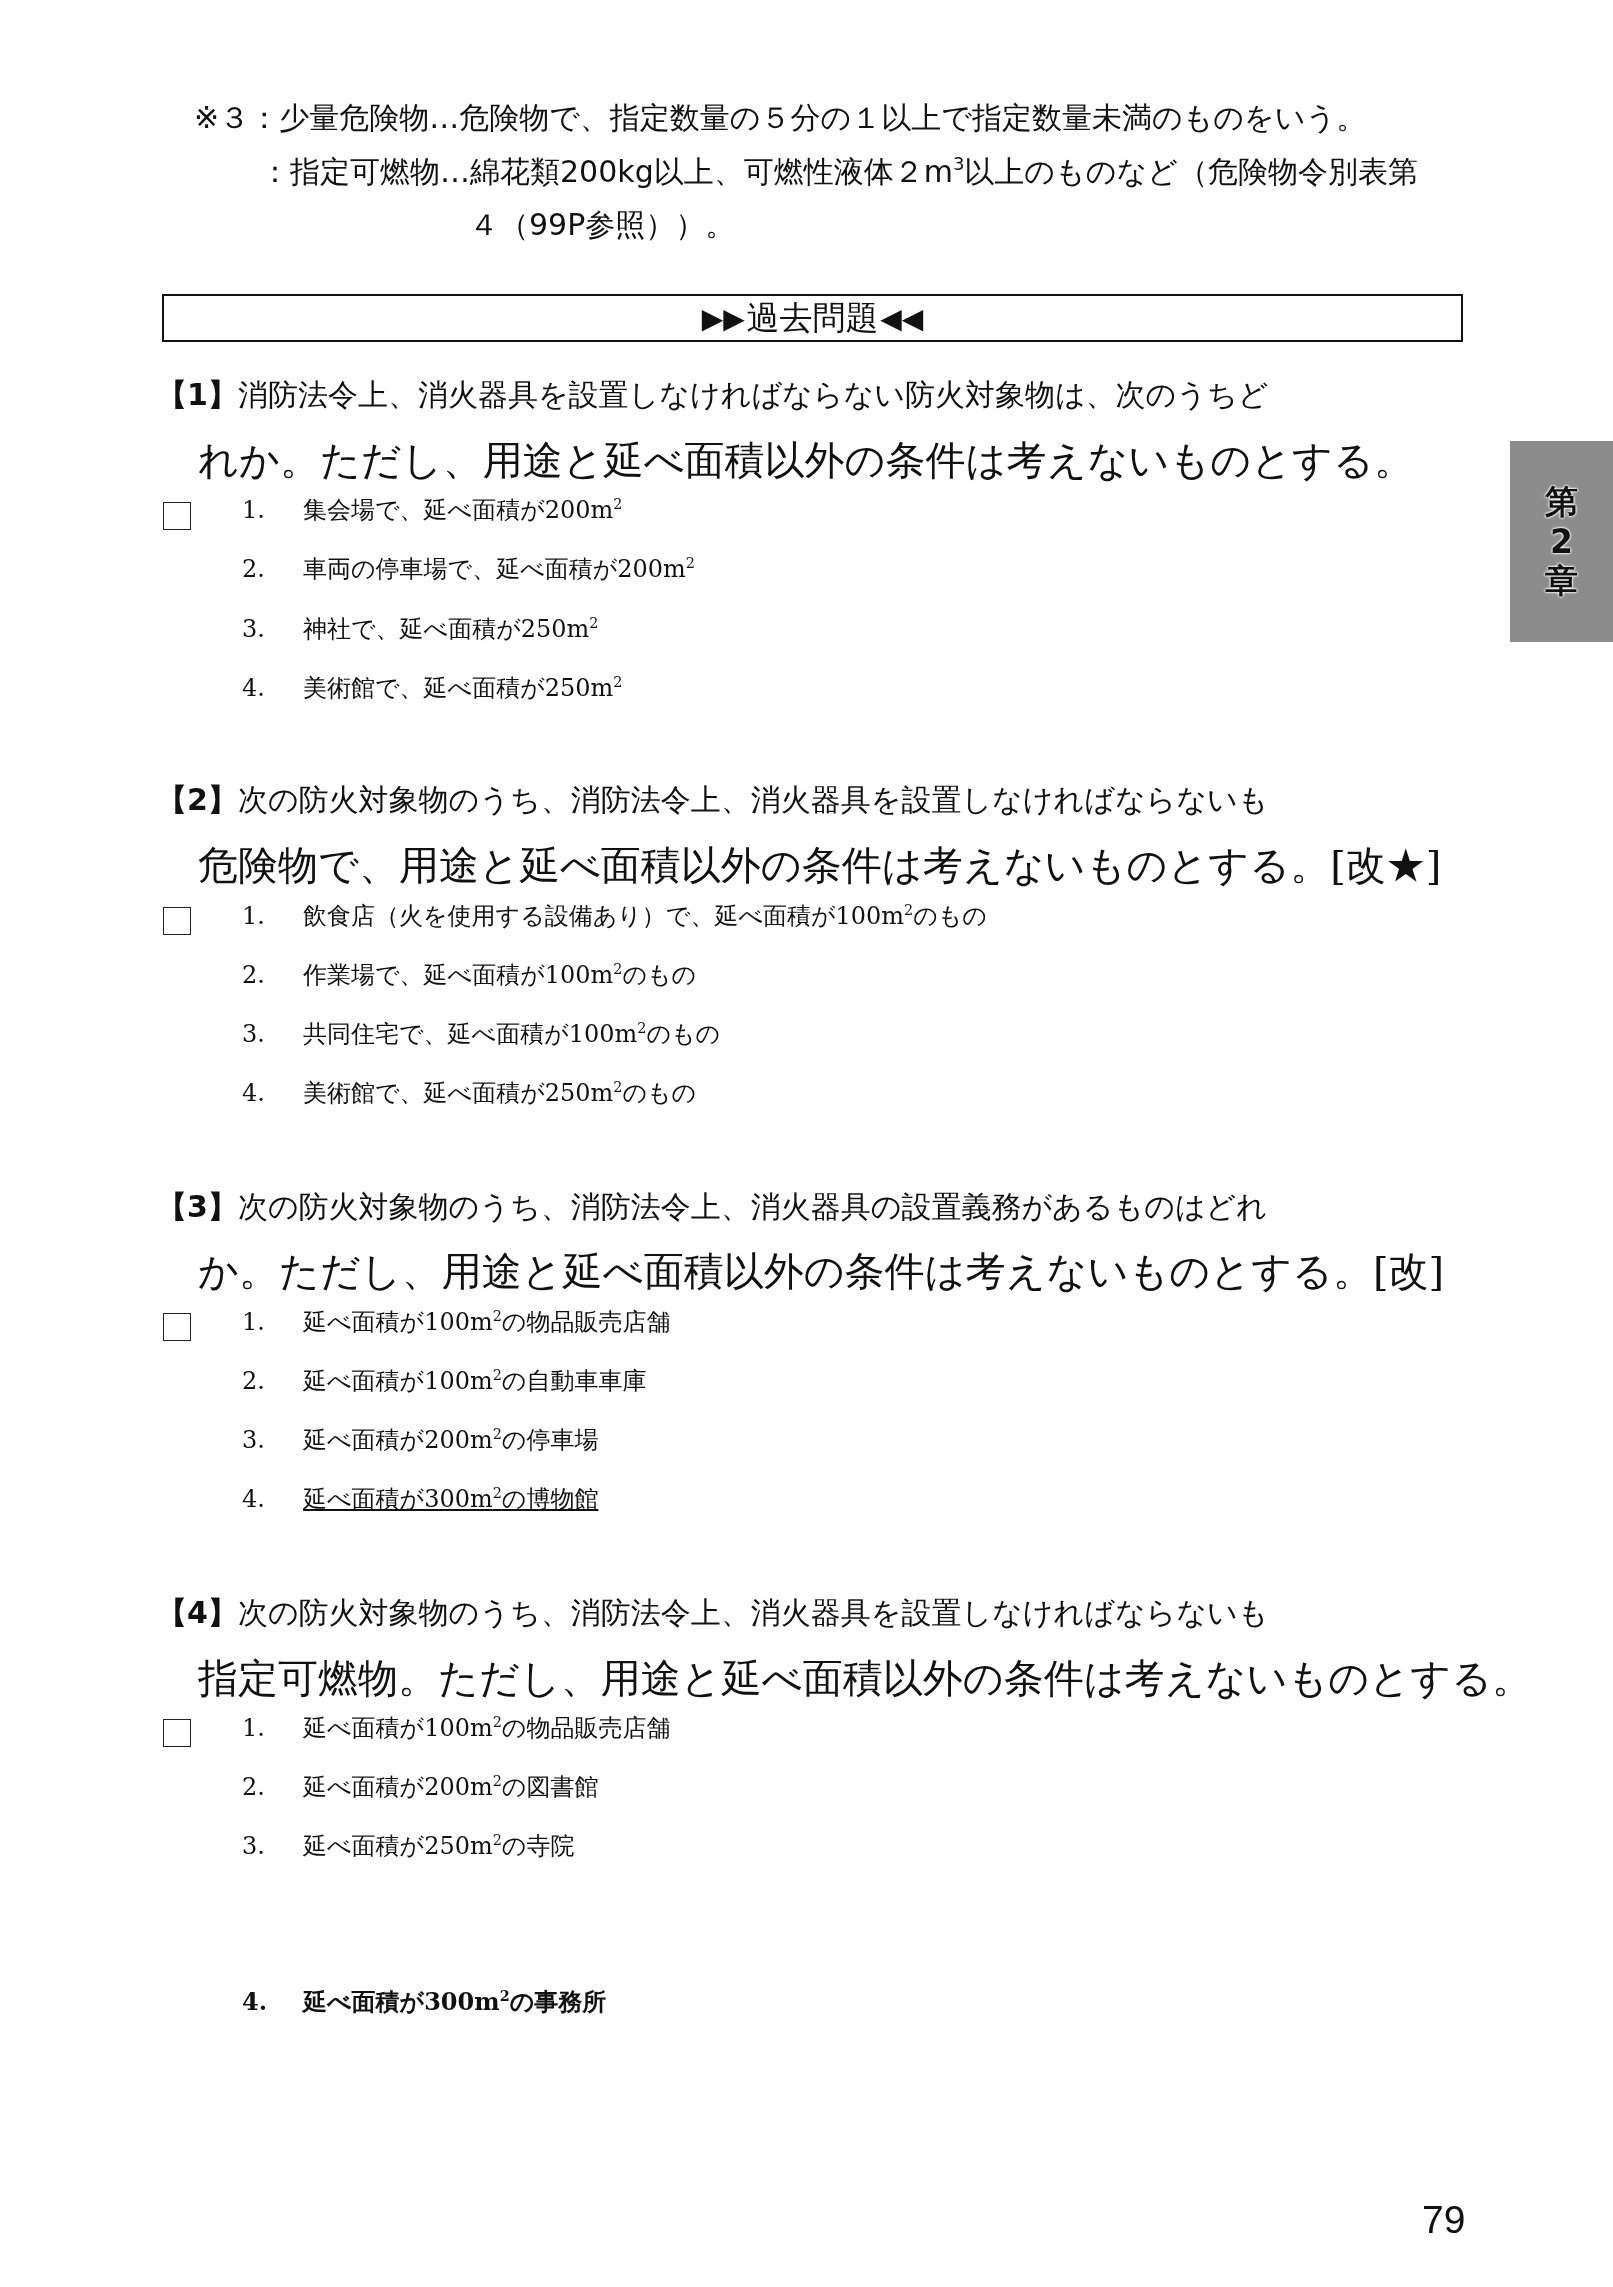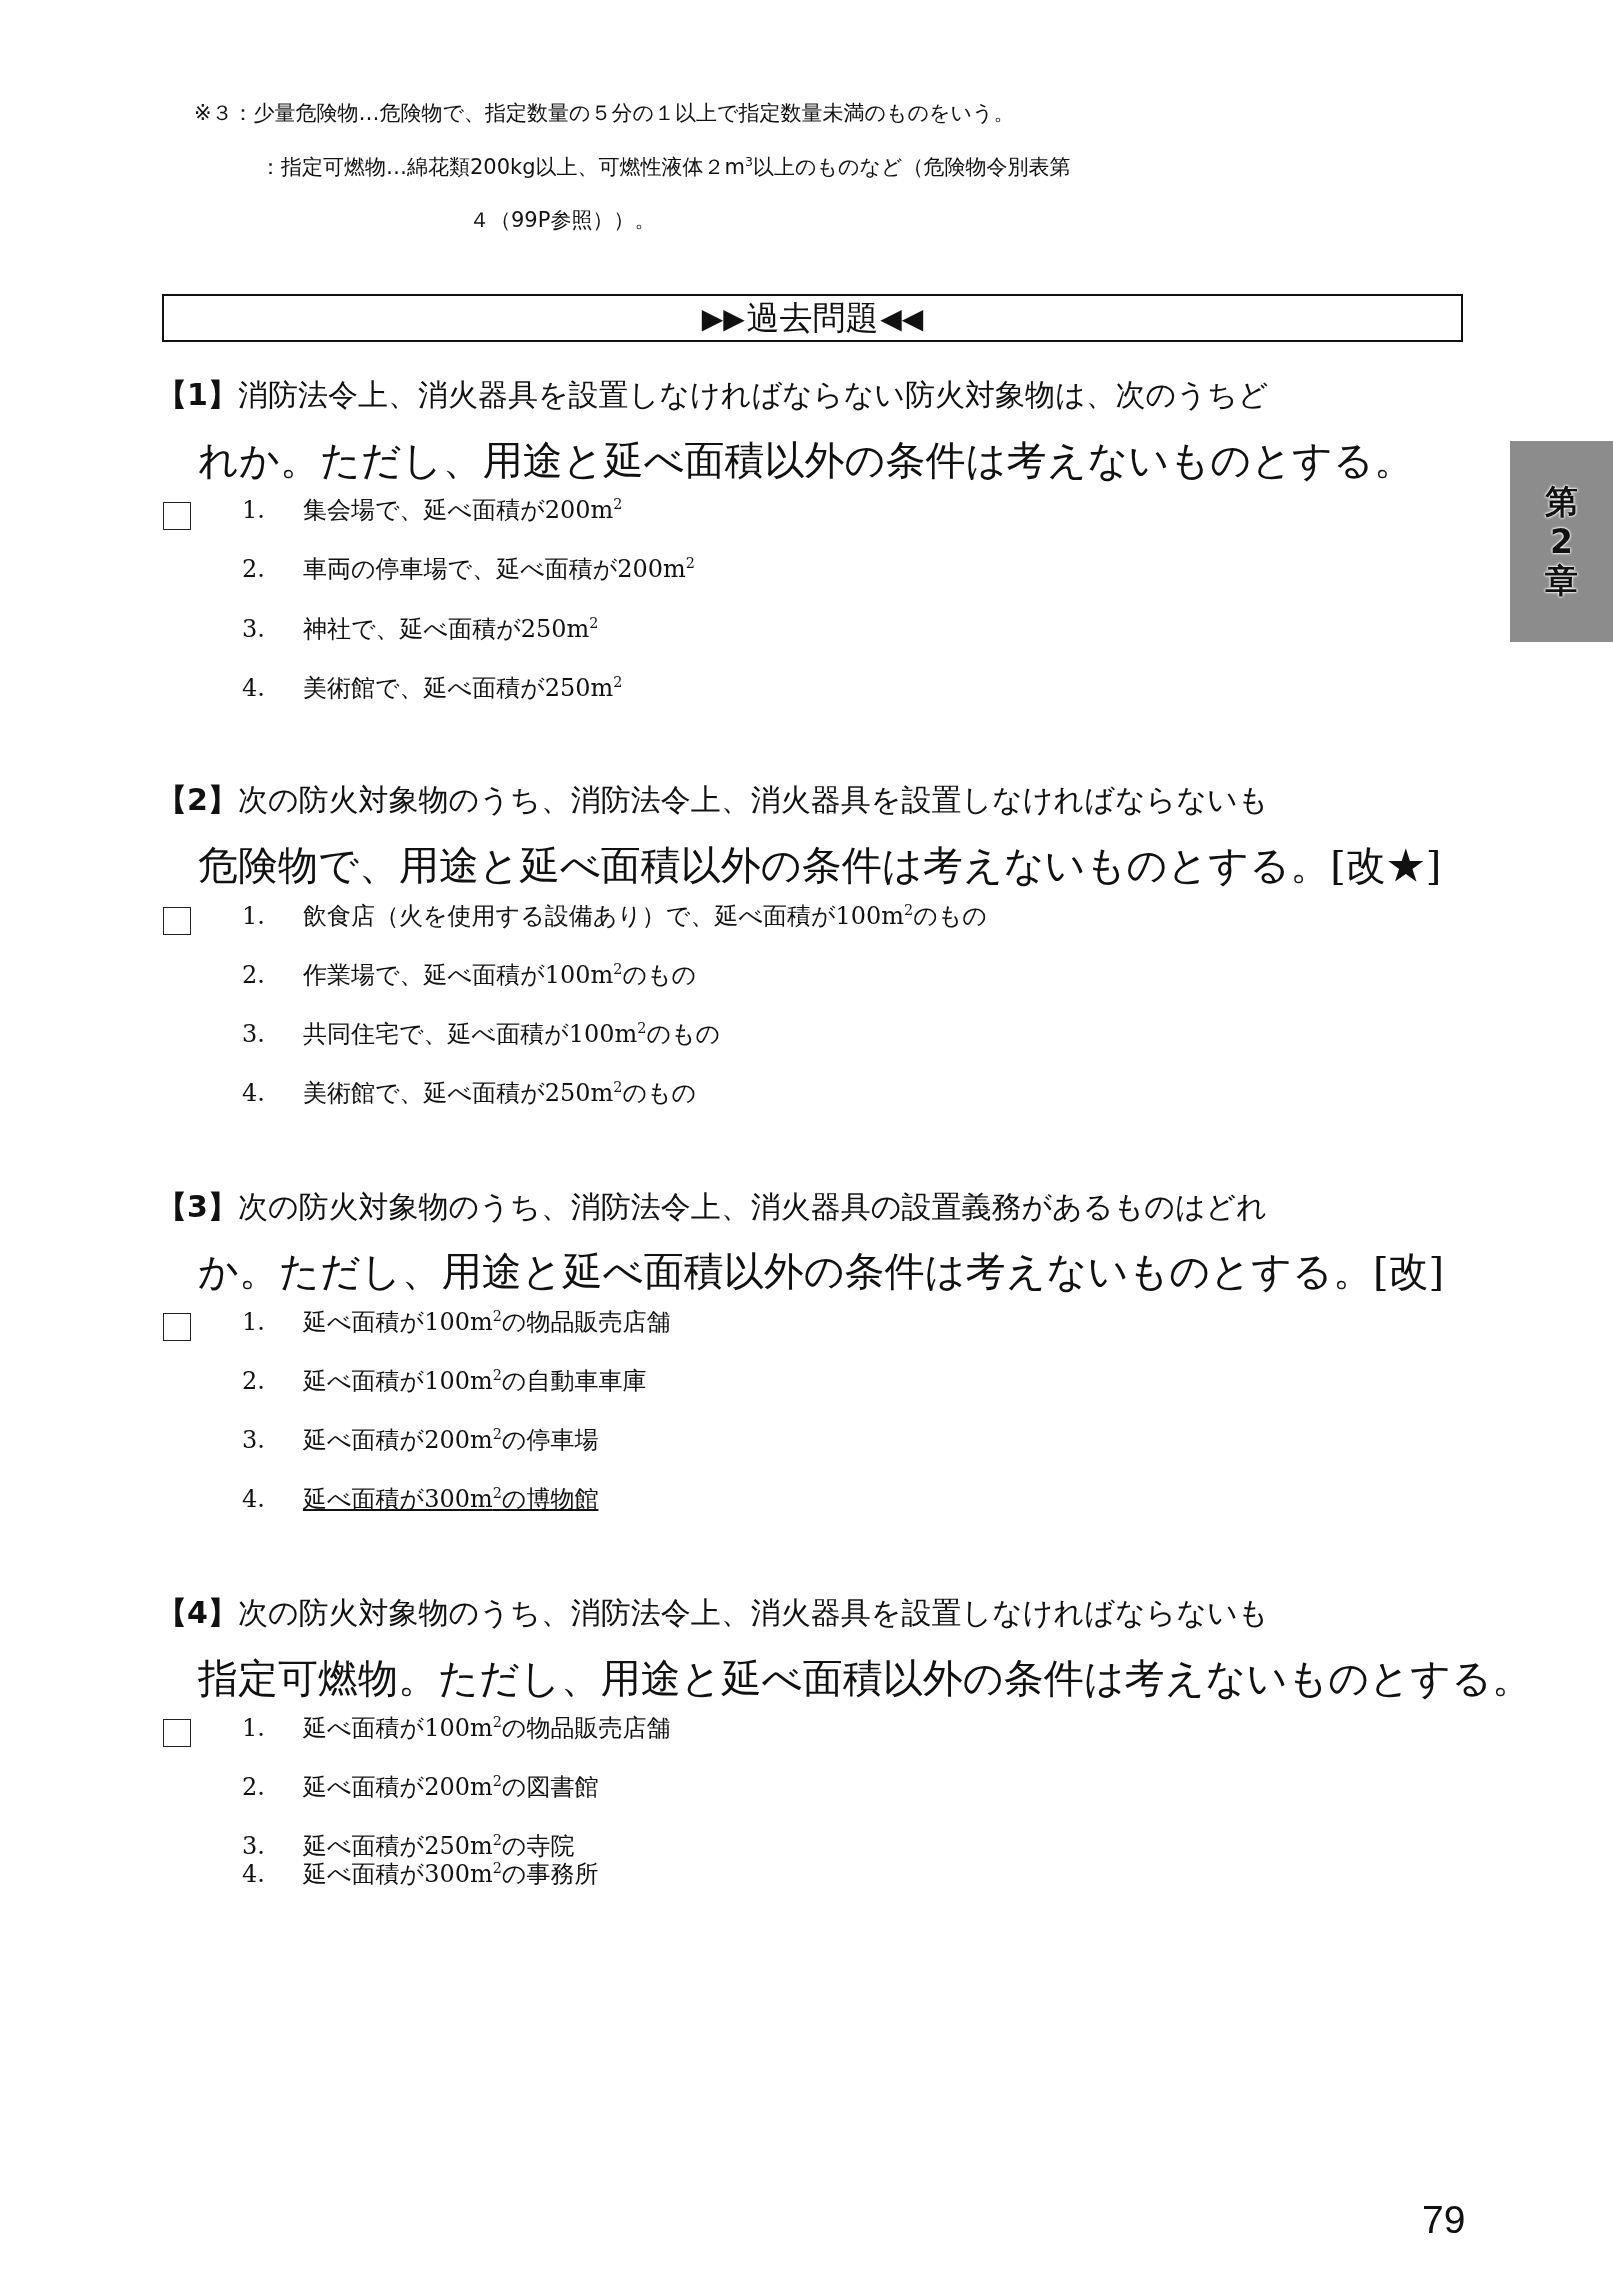--- a/index.html
+++ b/index.html
@@ -1,20 +1,20 @@
 <!DOCTYPE html>
 <html style="font-size:14.8px"><head>
 <meta charset="utf-8">
 <style>
   html, body { margin:0; padding:0; background:#ffffff; }
   body { width:1613px; height:2288px; position:relative; overflow:hidden; color:#111; }
   .serif { font-family: "DejaVu Serif", "Liberation Serif", serif; }
   .sans { font-family: "DejaVu Sans", "Liberation Sans", sans-serif; }
 
-  .note { position:absolute; font-size:21px; line-height:1; white-space:nowrap; }
+  .note { position:absolute; font-size:30px; line-height:1; white-space:nowrap; }
   .header-box { position:absolute; left:162px; top:294px; width:1301px; height:48px;
     border:2.8px solid #111; box-sizing:border-box; display:flex; align-items:center; justify-content:center;
     font-size:33px; }
   .header-box .tri { font-size:28px; margin:0 1.8px; }
 
   .q-head { position:absolute; left:157px; font-size:30px; white-space:nowrap; line-height:1; }
   .q-num { font-family: "DejaVu Sans", "Liberation Sans", sans-serif; font-weight:bold; }
   .q-cont { position:absolute; left:198px; font-size:40px; white-space:nowrap; line-height:1; }
   .opt { position:absolute; left:242px; font-size:24px; white-space:nowrap; line-height:1; }
   .opt .n { display:inline-block; width:61px; }
@@ -69,16 +69,16 @@
 <div class="opt serif" style="top:1369px;"><span class="n">2.</span><span>延べ面積が100m</span><sup>2</sup><span>の自動車車庫</span></div>
 <div class="opt serif" style="top:1428px;"><span class="n">3.</span><span>延べ面積が200m</span><sup>2</sup><span>の停車場</span></div>
 <div class="opt serif" style="top:1487px;text-decoration:underline;"><span class="n">4.</span><span>延べ面積が300m</span><sup>2</sup><span>の博物館</span></div>
 
 <div class="q-head serif" style="top:1598px;"><span class="q-num">【4】</span><span>次の防火対象物のうち、消防法令上、消火器具を設置しなければならないも</span></div>
 <div class="q-cont serif" style="top:1658px;">指定可燃物。ただし、用途と延べ面積以外の条件は考えないものとする。</div>
 <div class="check" style="top:1719px;"></div>
 <div class="opt serif" style="top:1716px;"><span class="n">1.</span><span>延べ面積が100m</span><sup>2</sup><span>の物品販売店舗</span></div>
 <div class="opt serif" style="top:1775px;"><span class="n">2.</span><span>延べ面積が200m</span><sup>2</sup><span>の図書館</span></div>
 <div class="opt serif" style="top:1834px;"><span class="n">3.</span><span>延べ面積が250m</span><sup>2</sup><span>の寺院</span></div>
-<div class="opt serif" style="top:1862px;"><span class="n">4.</span><span>延べ面積が300m</span><sup>2</sup><span>の事務所</span></div>
+<div class="opt serif" style="top:1990px;font-weight:bold;"><span class="n">4.</span><span>延べ面積が300m</span><sup>2</sup><span>の事務所</span></div>
 
 <div class="page-num">79</div>
 
 
 </body></html>

